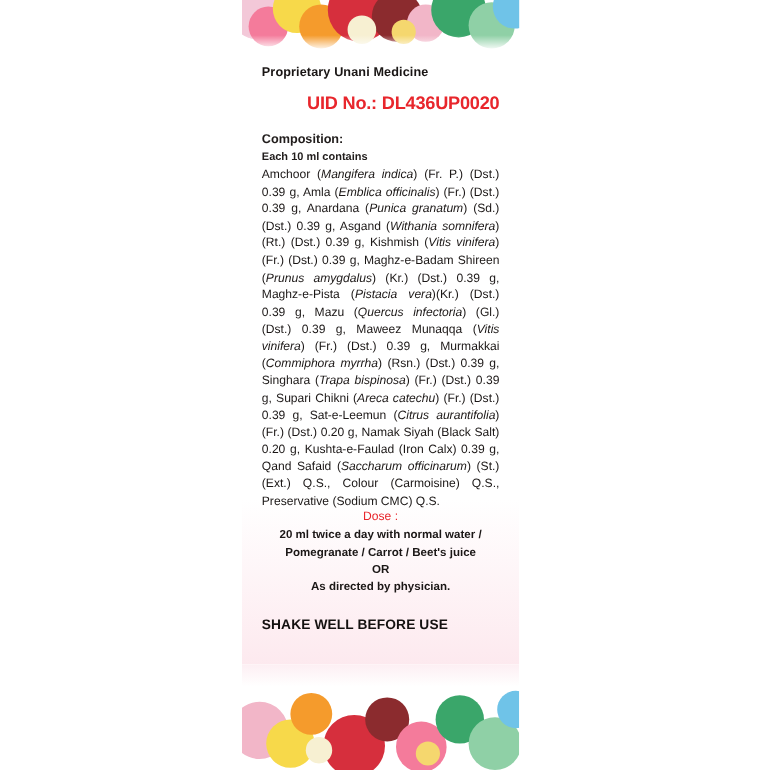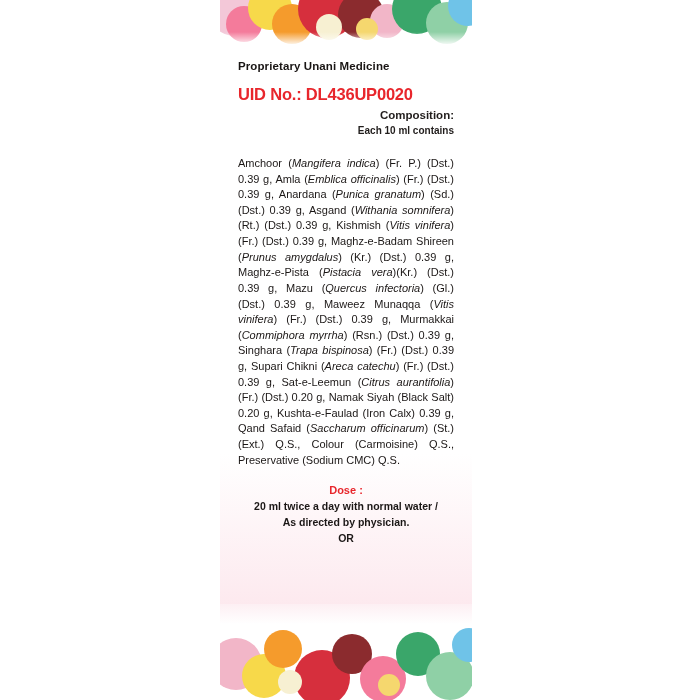--- a/index.html
+++ b/index.html
@@ -78,52 +78,52 @@
     letter-spacing: 0.1px;
     margin-top: 14px;
   }
 
   .uid {
     font-size: 16.5px;
     font-weight: 700;
     color: #e8262c;
     letter-spacing: -0.2px;
     margin-top: 13px;
+    text-align: right;
   }
 
   .comp-head {
     font-size: 11.5px;
     font-weight: 700;
-    margin-top: 4px;
+    margin-top: 16px;
     line-height: 1.35;
-    text-align: right;
   }
   .comp-head .sub {
     display: block;
     font-size: 10px;
     font-weight: 700;
   }
 
   .comp-body {
     font-size: 11px;
     line-height: 1.42;
     text-align: justify;
     text-justify: inter-word;
-    margin-top: 19px;
+    margin-top: 3px;
     color: #1b1716;
     hyphens: none;
   }
   .comp-body i { font-style: italic; }
 
   .dose-head {
     color: #e8262c;
     font-size: 11px;
-    font-weight: 700;
+    font-weight: 400;
     text-align: center;
-    margin-top: 16px;
+    margin-top: 0;
   }
   .dose-body {
     font-size: 10.5px;
     line-height: 1.5;
     text-align: center;
     margin-top: 3px;
     color: #1b1716;
     font-weight: bold;
   }
 
@@ -187,22 +187,24 @@
         <span>Composition:</span>
         <span class="sub">Each 10 ml contains</span>
       </div>
 
       <div class="comp-body">Amchoor (<i>Mangifera indica</i>) (Fr. P.) (Dst.) 0.39 g, Amla (<i>Emblica officinalis</i>) (Fr.) (Dst.) 0.39 g, Anardana (<i>Punica granatum</i>) (Sd.) (Dst.) 0.39 g, Asgand (<i>Withania somnifera</i>) (Rt.) (Dst.) 0.39 g, Kishmish (<i>Vitis vinifera</i>) (Fr.) (Dst.) 0.39 g, Maghz-e-Badam Shireen (<i>Prunus amygdalus</i>) (Kr.) (Dst.) 0.39 g, Maghz-e-Pista (<i>Pistacia vera</i>)(Kr.) (Dst.) 0.39 g, Mazu (<i>Quercus infectoria</i>) (Gl.) (Dst.) 0.39 g, Maweez Munaqqa (<i>Vitis vinifera</i>) (Fr.) (Dst.) 0.39 g, Murmakkai (<i>Commiphora myrrha</i>) (Rsn.) (Dst.) 0.39 g, Singhara (<i>Trapa bispinosa</i>) (Fr.) (Dst.) 0.39 g, Supari Chikni (<i>Areca catechu</i>) (Fr.) (Dst.) 0.39 g, Sat-e-Leemun (<i>Citrus aurantifolia</i>) (Fr.) (Dst.) 0.20 g, Namak Siyah (Black Salt) 0.20 g, Kushta-e-Faulad (Iron Calx) 0.39 g, Qand Safaid (<i>Saccharum officinarum</i>) (St.) (Ext.) Q.S., Colour (Carmoisine) Q.S., Preservative (Sodium CMC) Q.S.</div>
 
       <div class="dose-head">Dose :</div>
 
       <div class="dose-body">
         <div>20 ml twice a day with normal water /</div>
+        <div>Pomegranate / Carrot / Beet's juice</div>
+        <div>OR</div>
         <div>As directed by physician.</div>
-        <div>OR</div>
       </div>
 
       <div class="shake">
+        <span>SHAKE WELL BEFORE USE</span>
       </div>
 
     </div>
   </div>
 </div>
 
 </body></html>

